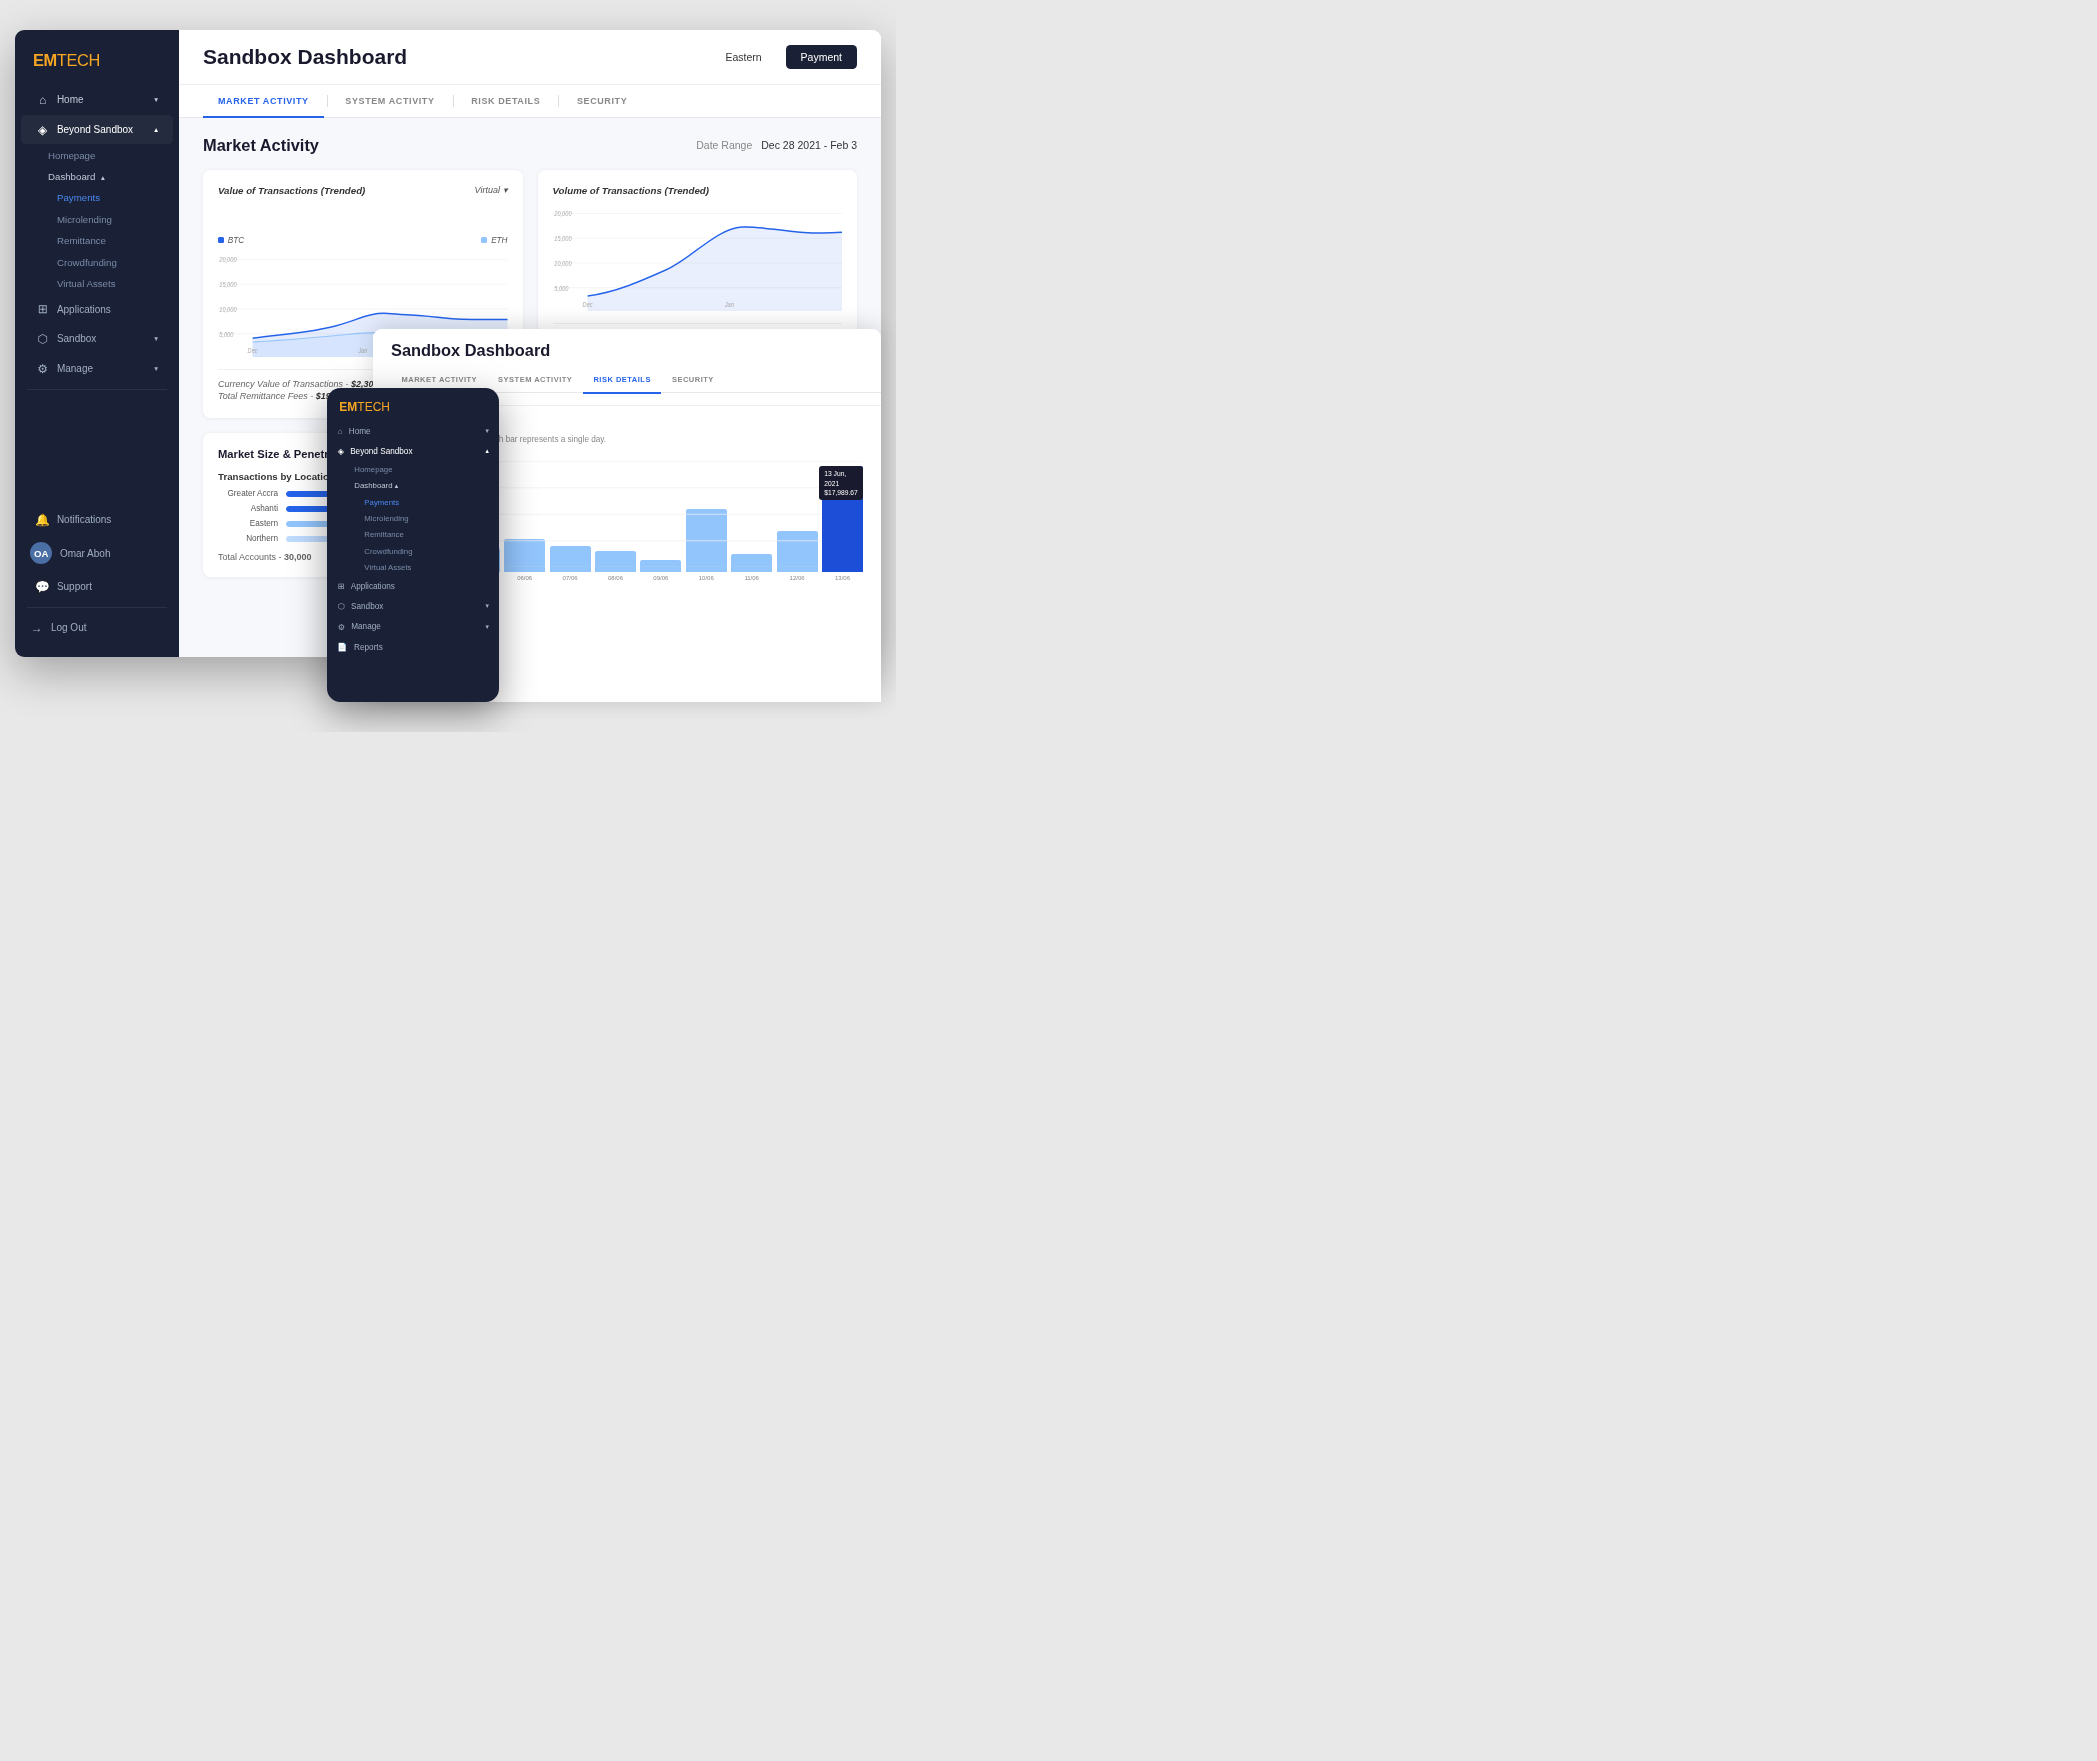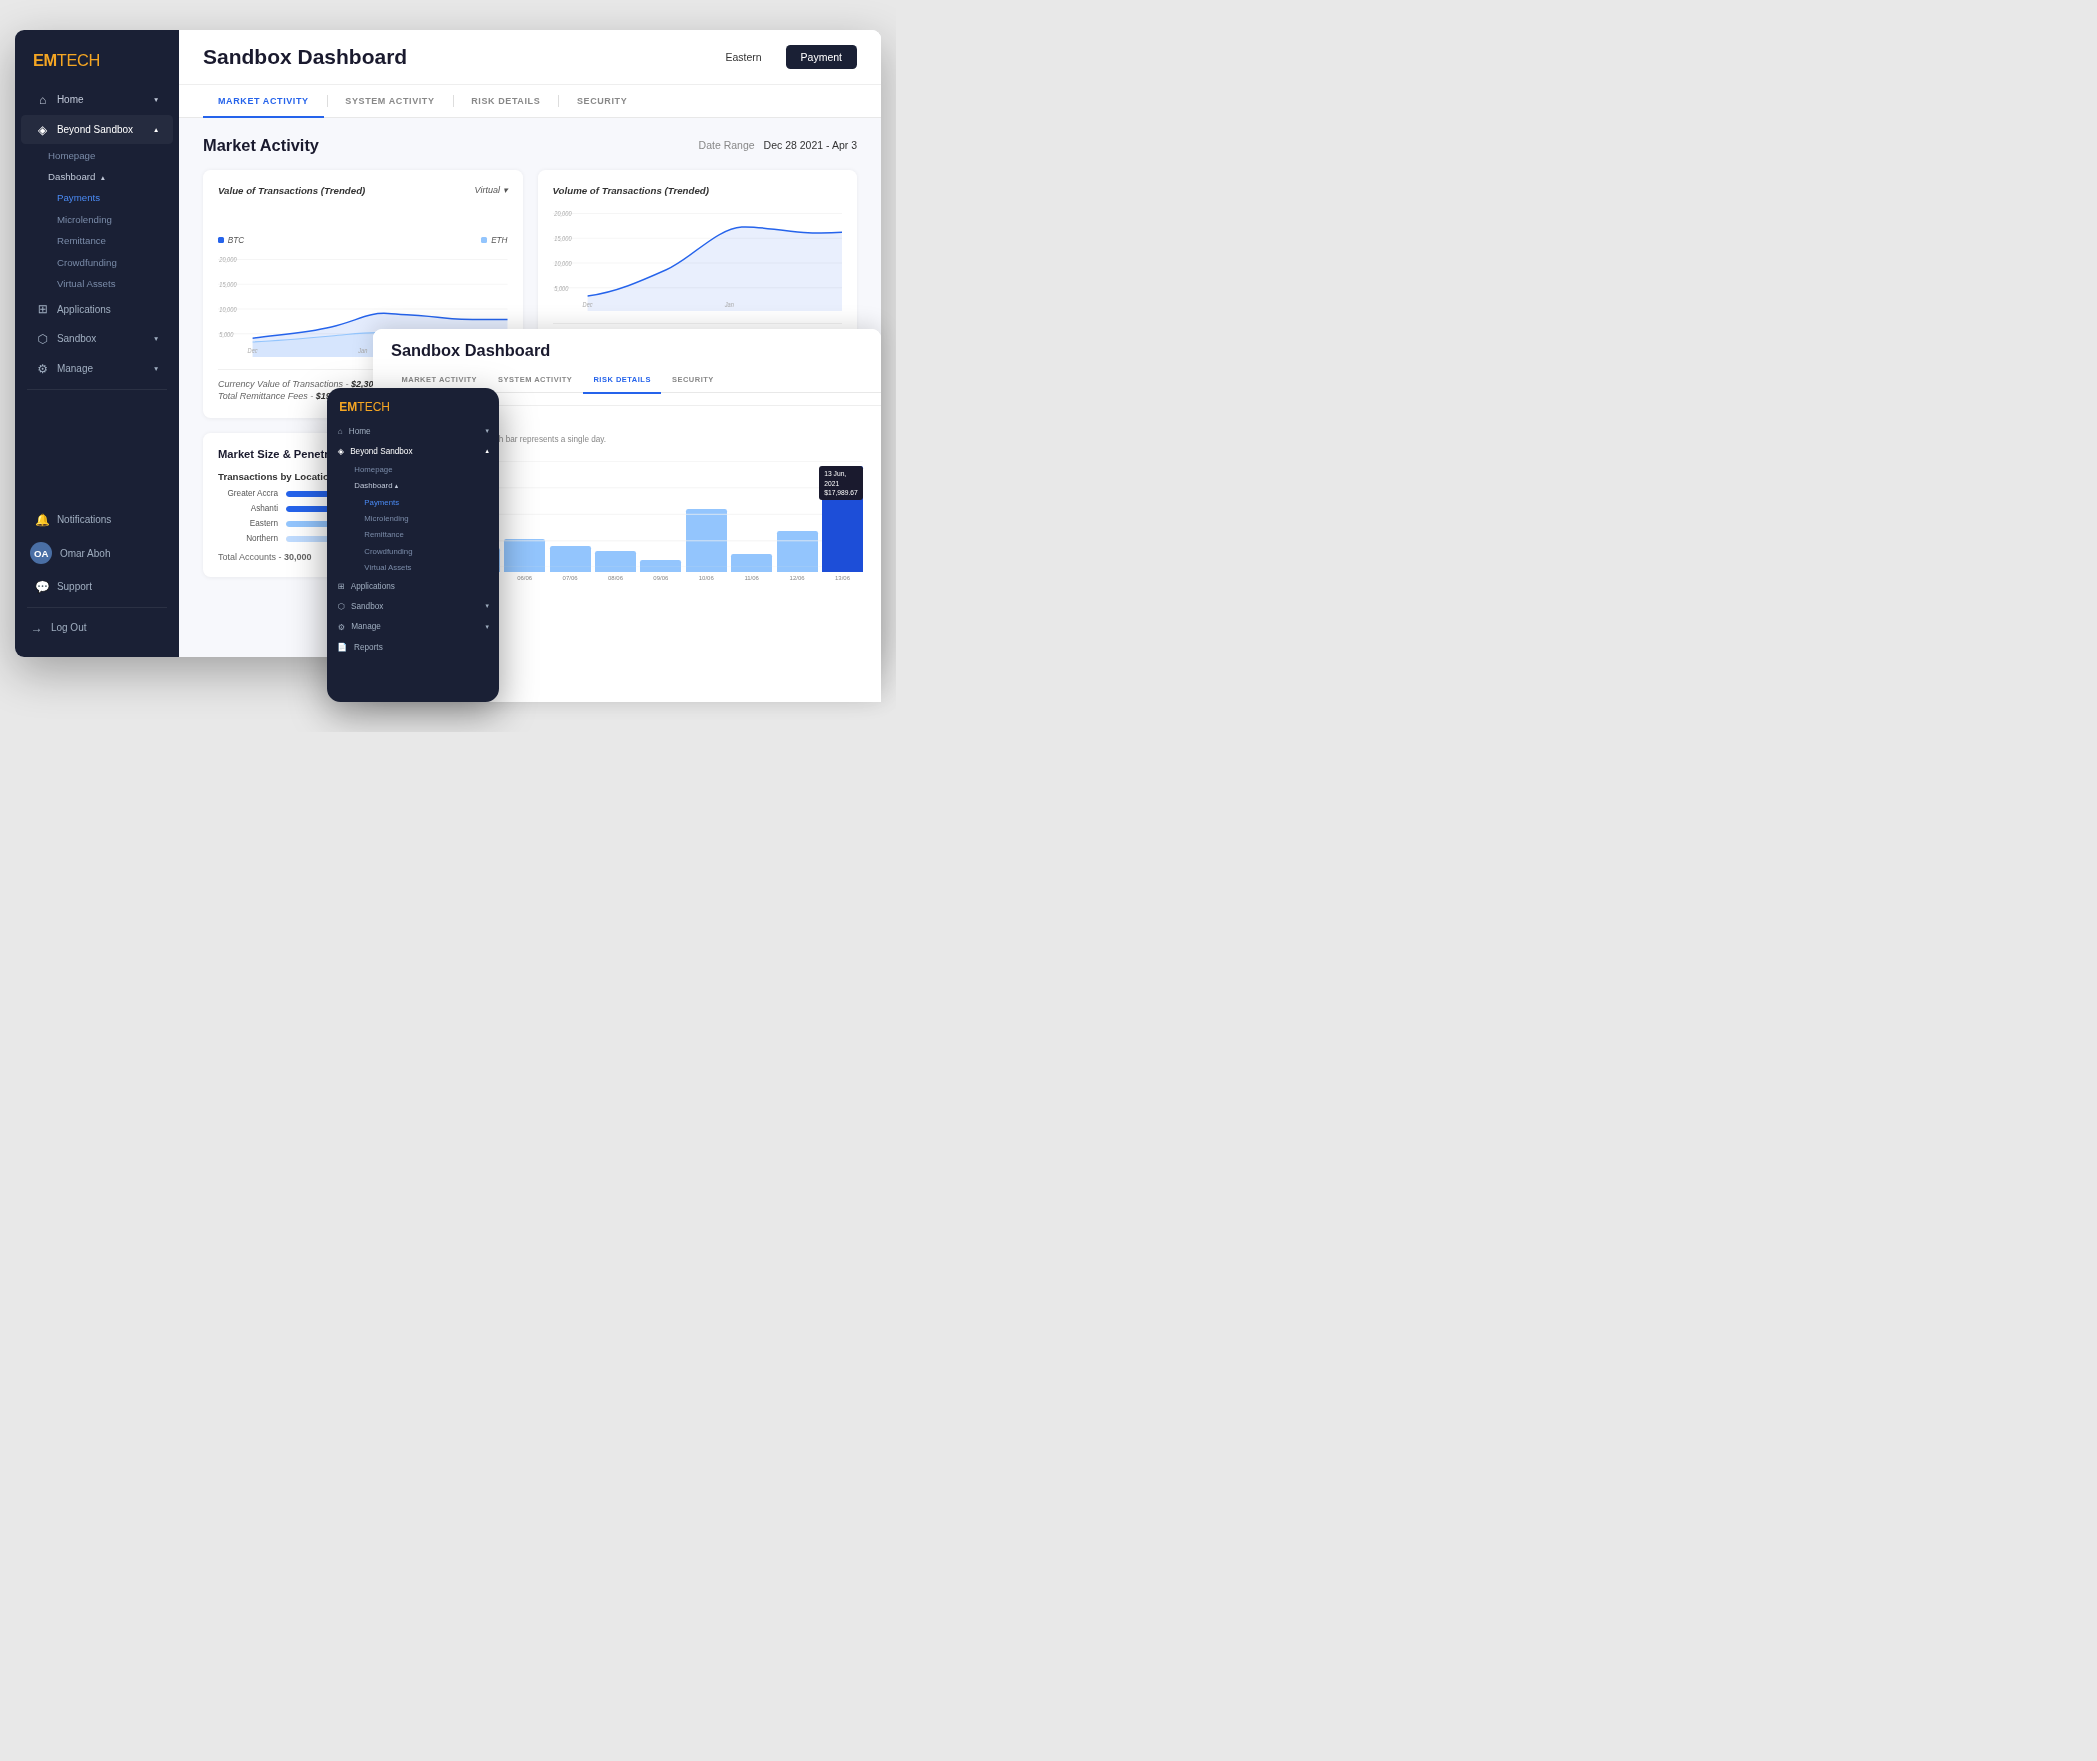--- a/index.html
+++ b/index.html
@@ -602,21 +602,21 @@
         <div class="tab">RISK DETAILS</div>
         <div class="tab-divider"></div>
         <div class="tab">SECURITY</div>
       </div>
 
       <div class="content-area">
         <div class="market-header">
           <div class="market-title">Market Activity</div>
           <div class="date-range">
             <span class="date-range-label">Date Range</span>
-            <span class="date-range-value">Dec 28 2021 - Apr 3</span>
+            <span class="date-range-value">Dec 28 2021 - Feb 3</span>
           </div>
         </div>
 
         <div class="charts-row">
 
           <div class="chart-card">
             <div class="chart-header">
               <span class="chart-title">Value of Transactions (Trended)</span>
               <span class="chart-filter">
                 <span>Virtual</span> 

